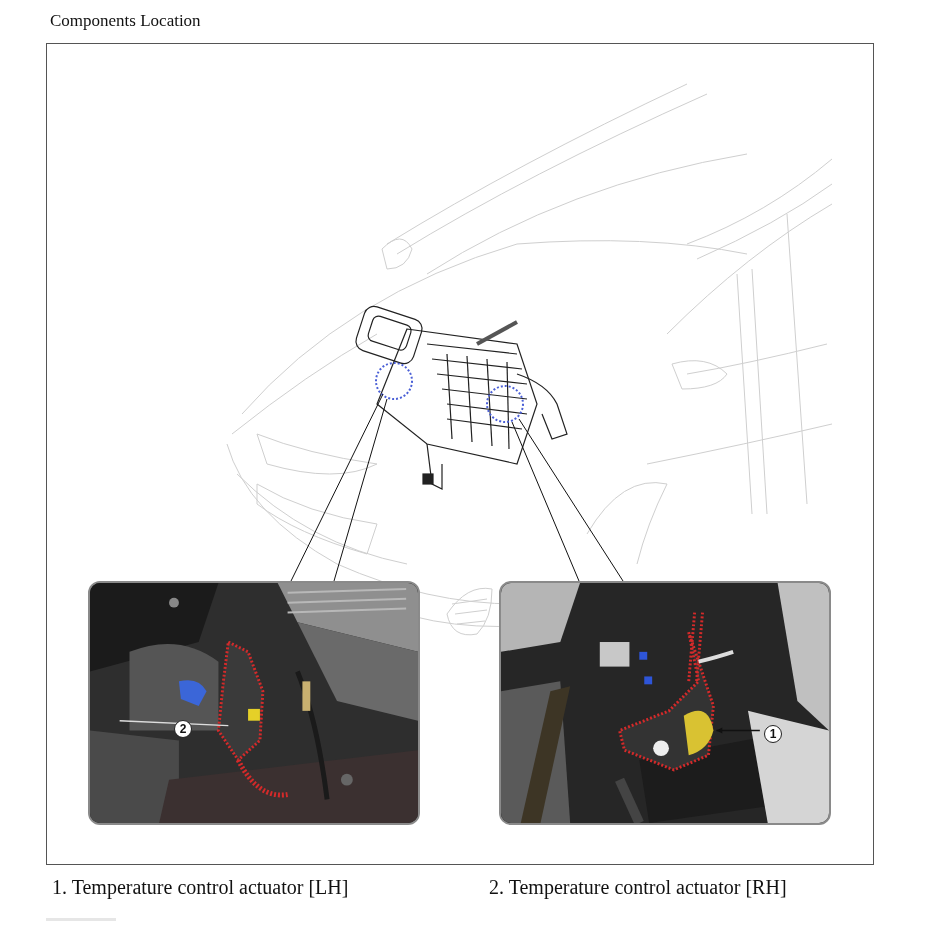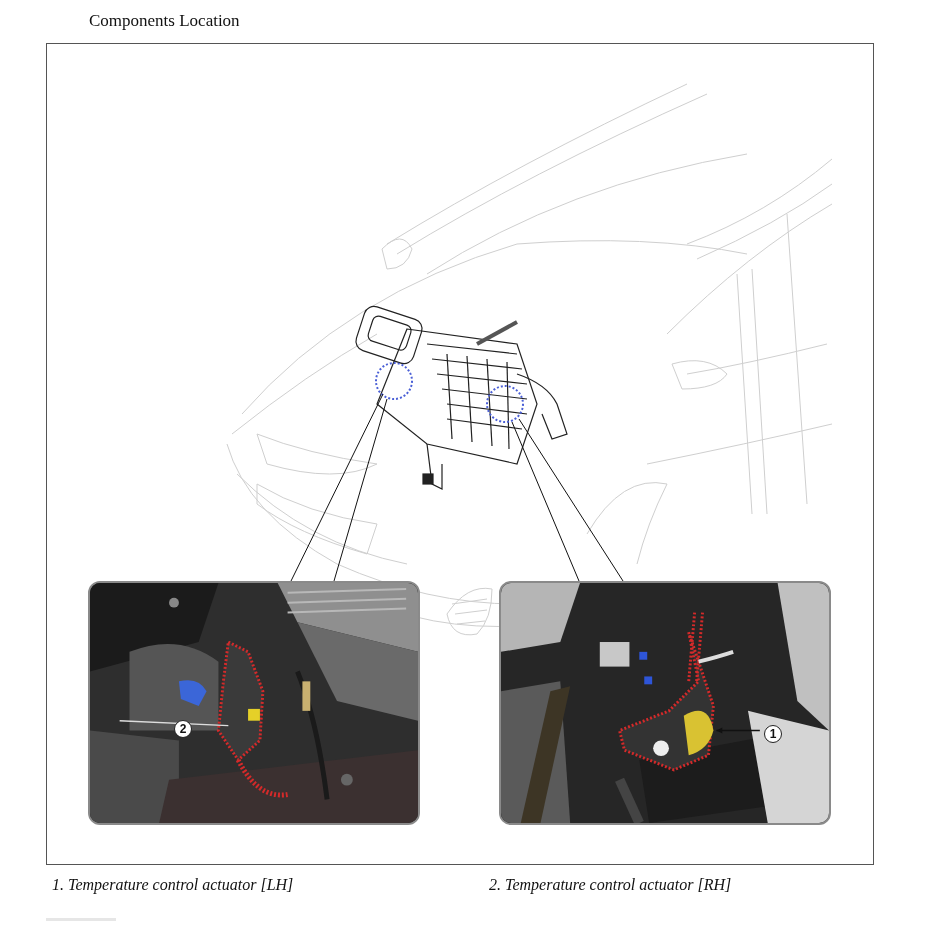--- a/index.html
+++ b/index.html
@@ -1,25 +1,25 @@
 <!DOCTYPE html>
 <html><head>
 <meta charset="utf-8">
 <style>
   html, body { margin: 0; padding: 0; background: #ffffff; }
   body { width: 925px; height: 925px; position: relative; overflow: hidden; font-family: "Liberation Serif", "DejaVu Serif", serif; color: #111; }
-  .section-title { position: absolute; left: 50px; top: 11px; font-size: 17px; color: #111; margin-left: 39px; }
+  .section-title { position: absolute; left: 50px; top: 11px; font-size: 17px; color: #111; }
   .figure-frame { position: absolute; left: 46px; top: 43px; width: 828px; height: 822px; border: 1px solid #555; box-sizing: border-box; background: #fff; }
   .car-drawing { position: absolute; left: 0; top: 0; width: 828px; height: 822px; }
   .photo { position: absolute; border: 2px solid #8a8a8a; border-radius: 12px; overflow: hidden; box-sizing: border-box; background: #3a3a3a; }
   .photo-lh { left: 41px; top: 537px; width: 332px; height: 244px; }
   .photo-rh { left: 452px; top: 537px; width: 332px; height: 244px; }
   .photo svg { width: 100%; height: 100%; display: block; }
   .callout { position: absolute; width: 16px; height: 16px; border-radius: 50%; background: #fff; border: 1px solid #222; font-family: "Liberation Sans", sans-serif; font-size: 12px; font-weight: bold; line-height: 16px; text-align: center; color: #111; }
-  .legend { position: absolute; top: 876px; font-size: 16px; color: #111; font-style: italic; }
+  .legend { position: absolute; top: 876px; font-size: 20px; color: #111; }
   .legend-1 { left: 52px; }
   .legend-2 { left: 489px; }
   .footer-faint { position: absolute; left: 46px; top: 918px; width: 70px; height: 3px; background: #e6e6e6; }
 </style>
 </head>
 <body>
 
 <div class="section-title">Components Location</div>
 
 <div class="figure-frame">

